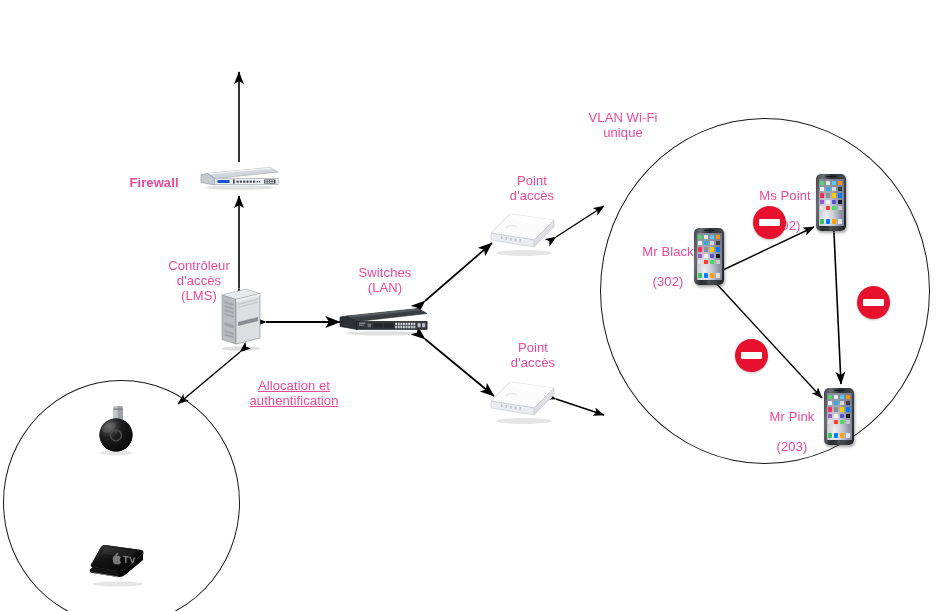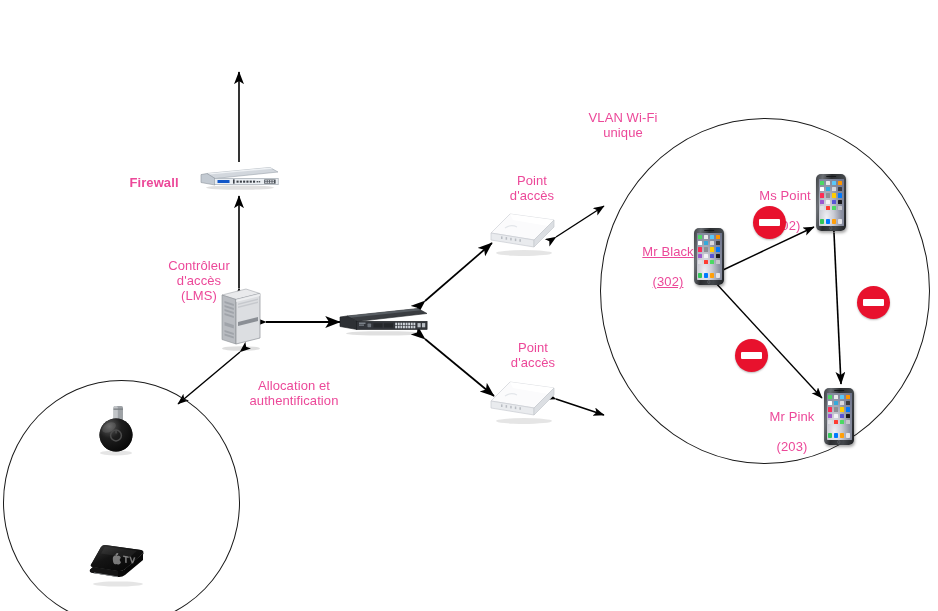--- a/index.html
+++ b/index.html
@@ -228,23 +228,25 @@
       </g>
 
       <polygon points="23,36 43,31 43,35 23,40" fill="#8b8f95"></polygon>
       <polygon points="23,17.5 43,12.5 43,14 23,19" fill="#c6c9cd"></polygon>
       <polygon points="23,20.5 43,15.5 43,17 23,22" fill="#c6c9cd"></polygon>
 
       <polygon points="21,13.5 45,7.5 45,10 21,16" fill="#f4f5f6" opacity="0.7"></polygon>
     </svg>
   </div>
 
-  <div class="label" style="left:215px; top:378px; width:158px; text-align:center;">Allocation et
+  <div class="label" style="left:215px; top:378px; width:158px; text-align:center;text-decoration:underline;">Allocation et
 authentification</div>
 
+  <div class="label" style="left:340px; top:265px; width:90px;">Switches
+(LAN)</div>
 
   <div class="netswitch" style="left:338px; top:305px; width:92px; height:32px;">
     <svg width="92" height="32" viewBox="0 0 92 32">
       <ellipse cx="46" cy="28.4" rx="38" ry="2.2" fill="#000" opacity="0.12"></ellipse>
 
       <polygon points="9,11 80,3.5 89,8.5 19,16.5" fill="#3a3d41" stroke="#23262a" stroke-width="0.6"></polygon>
       <polygon points="9,11 80,3.5 83,5.2 12,12.8" fill="#5b6066" opacity="0.9"></polygon>
 
       <polygon points="2,12 9,11 19,16.5 19,24.5 2,21.5" fill="#2d3034" stroke="#1b1e21" stroke-width="0.6"></polygon>
 
@@ -367,21 +369,21 @@
       <div class="dock">
         <i style="background:#34c759"></i>
           <i style="background:#007aff"></i>
           <i style="background:#ff9f0a"></i>
           <i style="background:#e5e5ea"></i>
       </div>
     </div>
     <span class="home"></span>
   </div>
 
-  <div class="label" style="left:624px; top:229px; width:88px;text-decoration:underline;">
+  <div class="label" style="left:624px; top:229px; width:88px;">
     <span>Mr Black</span><br>
     <span>(302)</span>
   </div>
   <div class="phone" style="left:694px; top:228px; width:30px; height:57px;">
     <span class="notch"></span>
     <div class="screen">
       <div class="wall"></div>
       <div class="apps">
         <i style="background:#4cd964"></i>
           <i style="background:#e8e8ea"></i>

